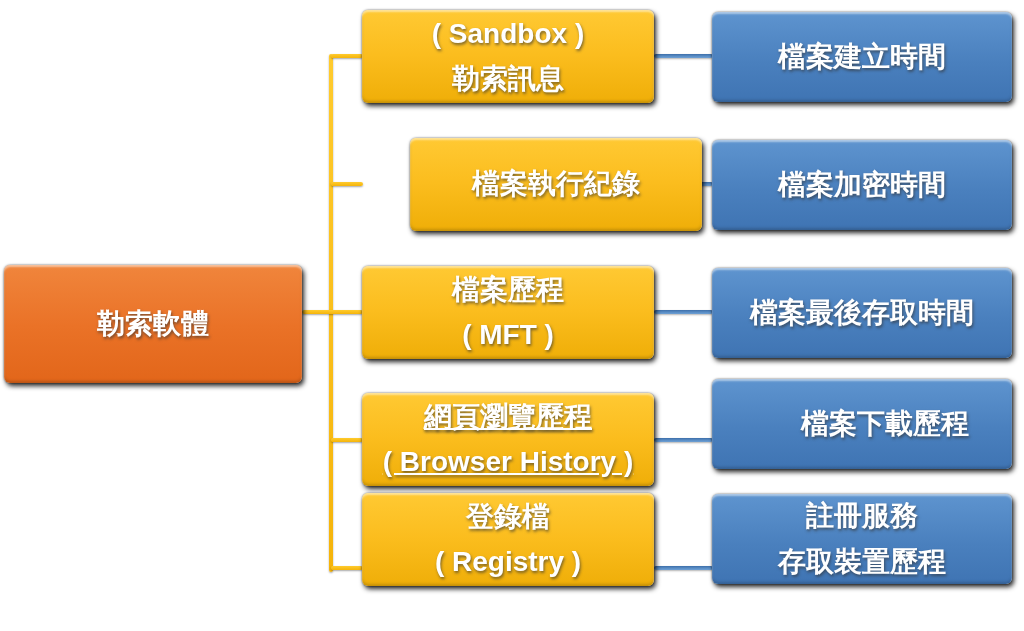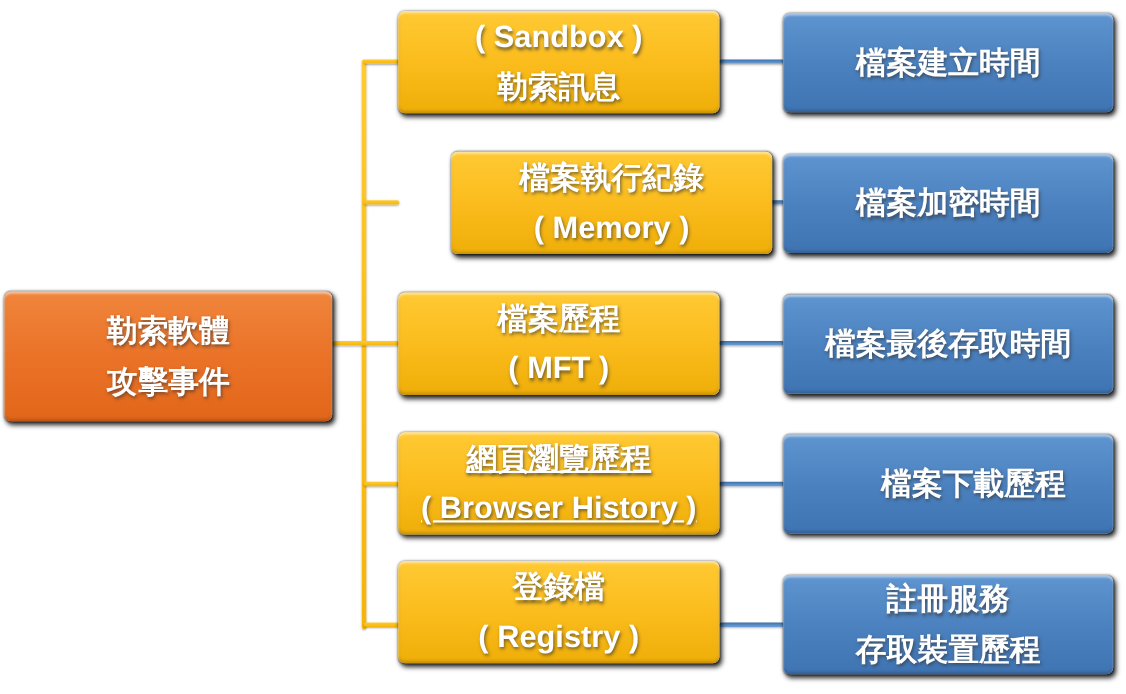--- a/index.html
+++ b/index.html
@@ -43,22 +43,22 @@
     left: 362px; width: 292px; height: 93px;
     background: linear-gradient(180deg, #FFC933 0%, #FBBD1E 48%, #EFAE08 100%);
   }
   .blue-node {
     left: 712px; width: 300px; height: 90px;
     background: linear-gradient(180deg, #5E94CF 0%, #4A80BE 55%, #3F74B3 100%);
   }
   .gold-node.r1 { top: 10px; }  .blue-node.r1 { top: 12px; }
   .gold-node.r2 { top: 138px; margin-left: 48px; } .blue-node.r2 { top: 140px; text-align: right; }
   .gold-node.r3 { top: 266px; } .blue-node.r3 { top: 268px; }
-  .gold-node.r4 { top: 393px; text-decoration: underline; } .blue-node.r4 { top: 395px; padding-left: 46px; }
-  .gold-node.r5 { top: 510px; } .blue-node.r5 { top: 523px; }
+  .gold-node.r4 { top: 393px; text-decoration: underline; } .blue-node.r4 { top: 379px; padding-left: 46px; }
+  .gold-node.r5 { top: 493px; } .blue-node.r5 { top: 494px; }
   .conn {
     position: absolute;
     border-radius: 2px;
   }
   .conn.gold {
     background: linear-gradient(180deg, #FFCB2E 0%, #F5B40A 100%);
     box-shadow: 0 1px 2px rgba(0, 0, 0, 0.35);
   }
   .conn.blue {
     background: linear-gradient(180deg, #3D6FA9 0%, #5B8FC7 60%, #6FA0D4 100%);
@@ -90,30 +90,28 @@
   <div class="conn gold stub s4"></div>
   <div class="conn gold stub s5"></div>
   <div class="conn blue link s1"></div>
   <div class="conn blue link s2"></div>
   <div class="conn blue link s3"></div>
   <div class="conn blue link s4"></div>
   <div class="conn blue link s5"></div>
 
   <div class="node root-node">
     <div class="line">勒索軟體</div>
-    <div class="line">攻擊事件</div>
   </div>
 
   <div class="node gold-node r1">
     <div class="line">( Sandbox )</div>
     <div class="line">勒索訊息</div>
   </div>
   <div class="node gold-node r2">
     <div class="line">檔案執行紀錄</div>
-    <div class="line">( Memory )</div>
   </div>
   <div class="node gold-node r3">
     <div class="line">檔案歷程</div>
     <div class="line">( MFT )</div>
   </div>
   <div class="node gold-node r4">
     <div class="line">網頁瀏覽歷程</div>
     <div class="line">( Browser History )</div>
   </div>
   <div class="node gold-node r5">

